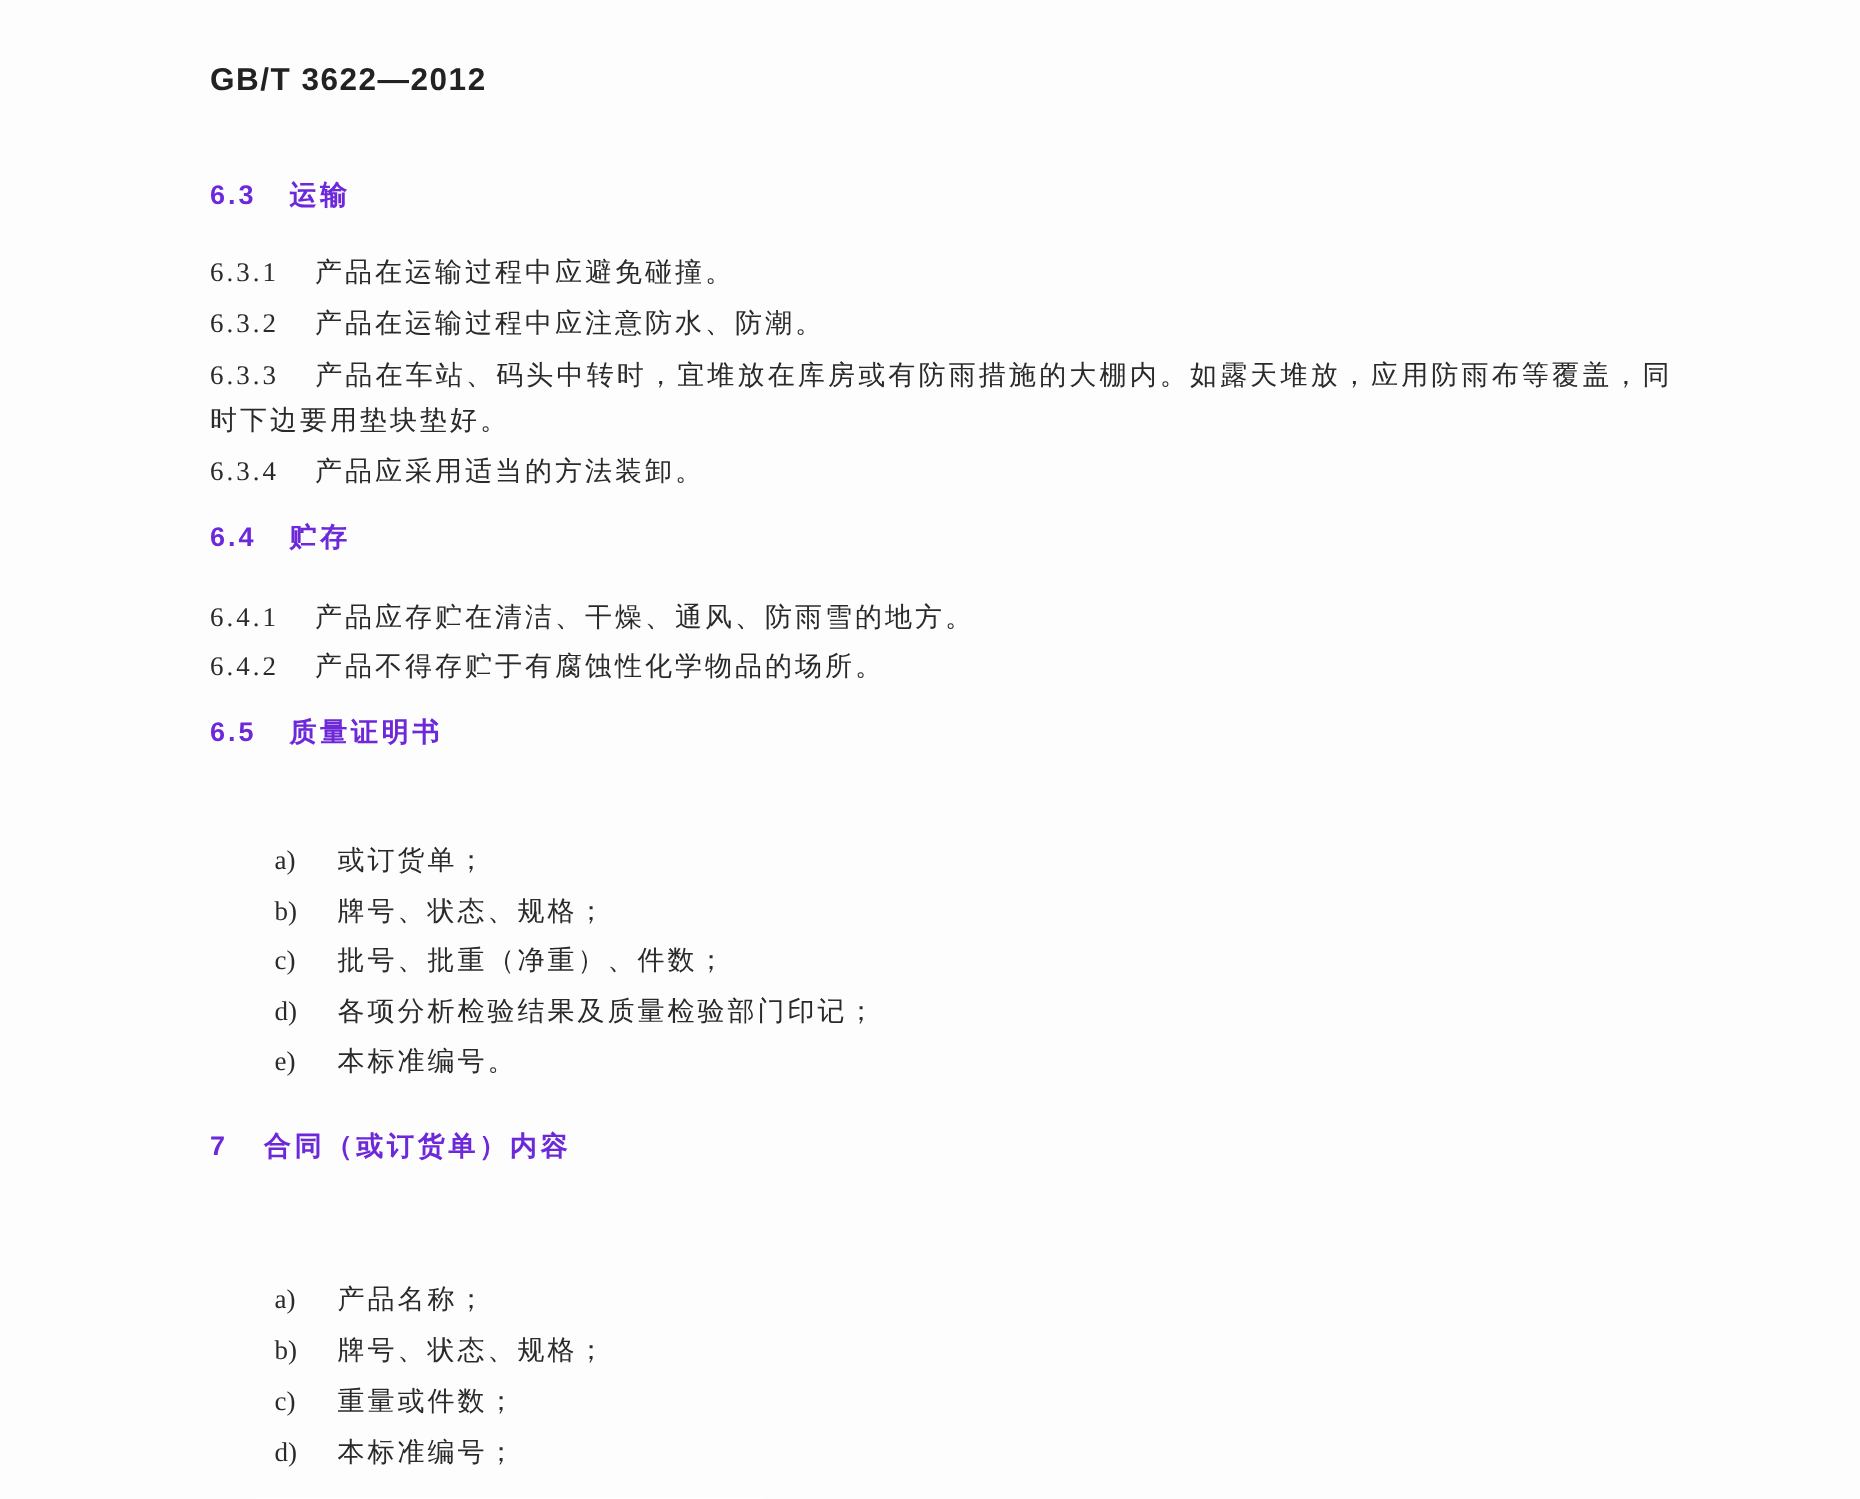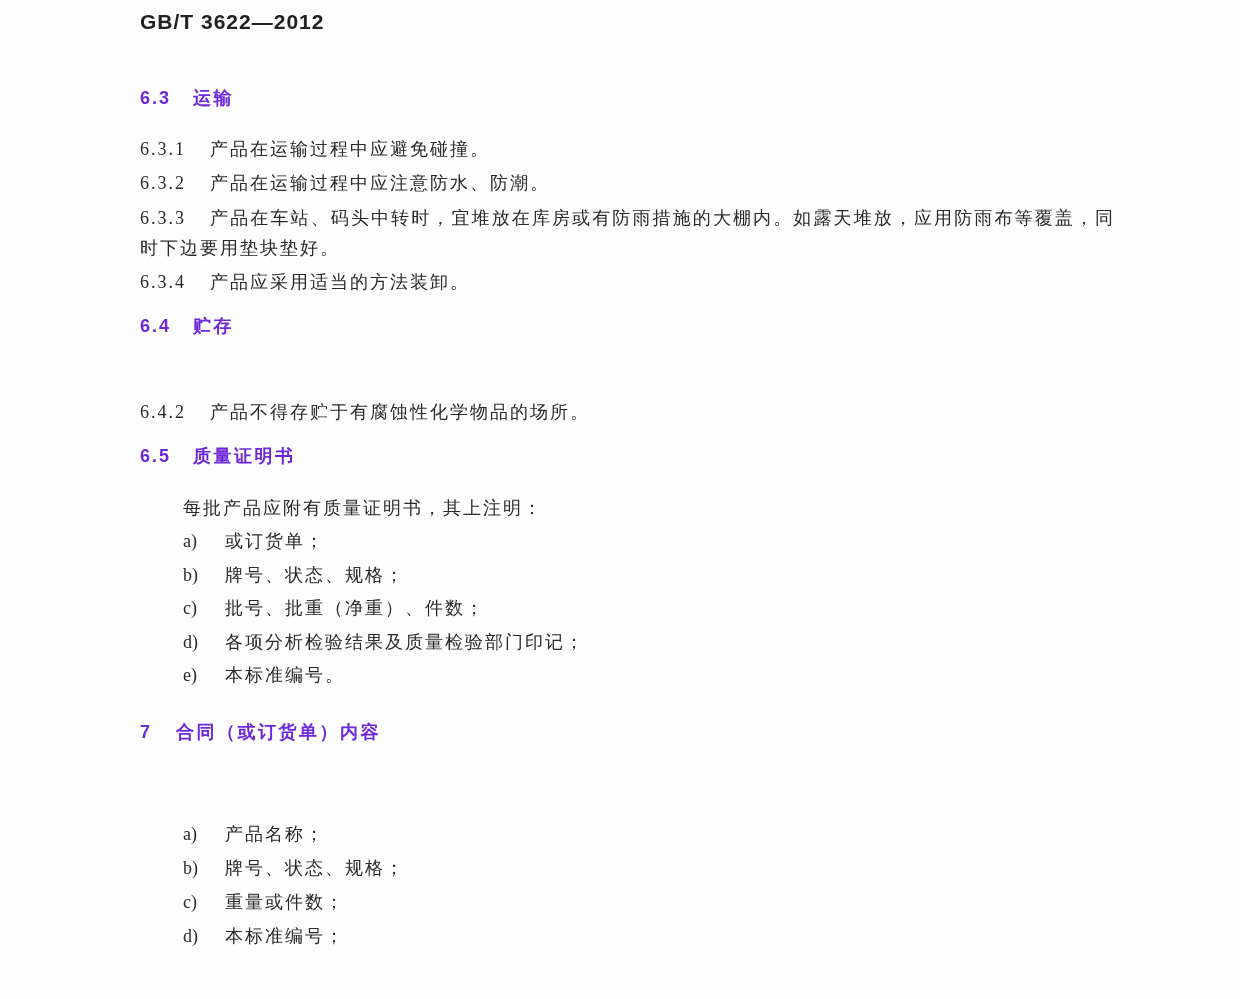--- a/index.html
+++ b/index.html
@@ -6,21 +6,21 @@
   html, body { background: #ffffff; }
   .page {
     position: relative;
     width: 1240px;
     height: 999px;
     background: #fdfdfd;
     overflow: hidden;
     color: #262626;
     font-family: "Liberation Serif", "DejaVu Serif", serif;
   }
-  .abs { position: absolute; left: 140px; }
+  .abs { position: absolute; left: 140px; margin-top: 32px; }
   .doc-header {
     top: 10px;
     font-family: "Liberation Sans", "DejaVu Sans", sans-serif;
     font-weight: bold;
     font-size: 21px;
     letter-spacing: 1px;
     color: #222;
   }
   .sec-heading {
     font-family: "Liberation Sans", "DejaVu Sans", sans-serif;
@@ -88,28 +88,30 @@
   <div class="abs clause wrap" style="top:203px">
     <span class="clause-num">6.3.3</span><span>产品在车站、码头中转时，宜堆放在库房或有防雨措施的大棚内。如露天堆放，应用防雨布等覆盖，同时下边要用垫块垫好。</span>
   </div>
   <div class="abs clause" style="top:267px">
     <span class="clause-num">6.3.4</span><span>产品应采用适当的方法装卸。</span>
   </div>
 
   <div class="abs sec-heading" style="top:314px">
     <span class="h-num h-num-63">6.4</span><span>贮存</span>
   </div>
+  <div class="abs clause" style="top:364px">
+    <span class="clause-num">6.4.1</span><span>产品应存贮在清洁、干燥、通风、防雨雪的地方。</span>
+  </div>
   <div class="abs clause" style="top:397px">
     <span class="clause-num">6.4.2</span><span>产品不得存贮于有腐蚀性化学物品的场所。</span>
   </div>
 
   <div class="abs sec-heading" style="top:444px">
     <span class="h-num h-num-63">6.5</span><span>质量证明书</span>
   </div>
-  <div class="abs para" style="top:496px">每批产品应附有质量证明书，其上注明：</div>
   <div class="abs item" style="top:529px">
     <span class="item-label">a)</span><span>或订货单；</span>
   </div>
   <div class="abs item" style="top:563px">
     <span class="item-label">b)</span><span>牌号、状态、规格；</span>
   </div>
   <div class="abs item" style="top:630px">
     <span class="item-label">d)</span><span>各项分析检验结果及质量检验部门印记；</span>
   </div>
   <div class="abs item" style="top:596px">

